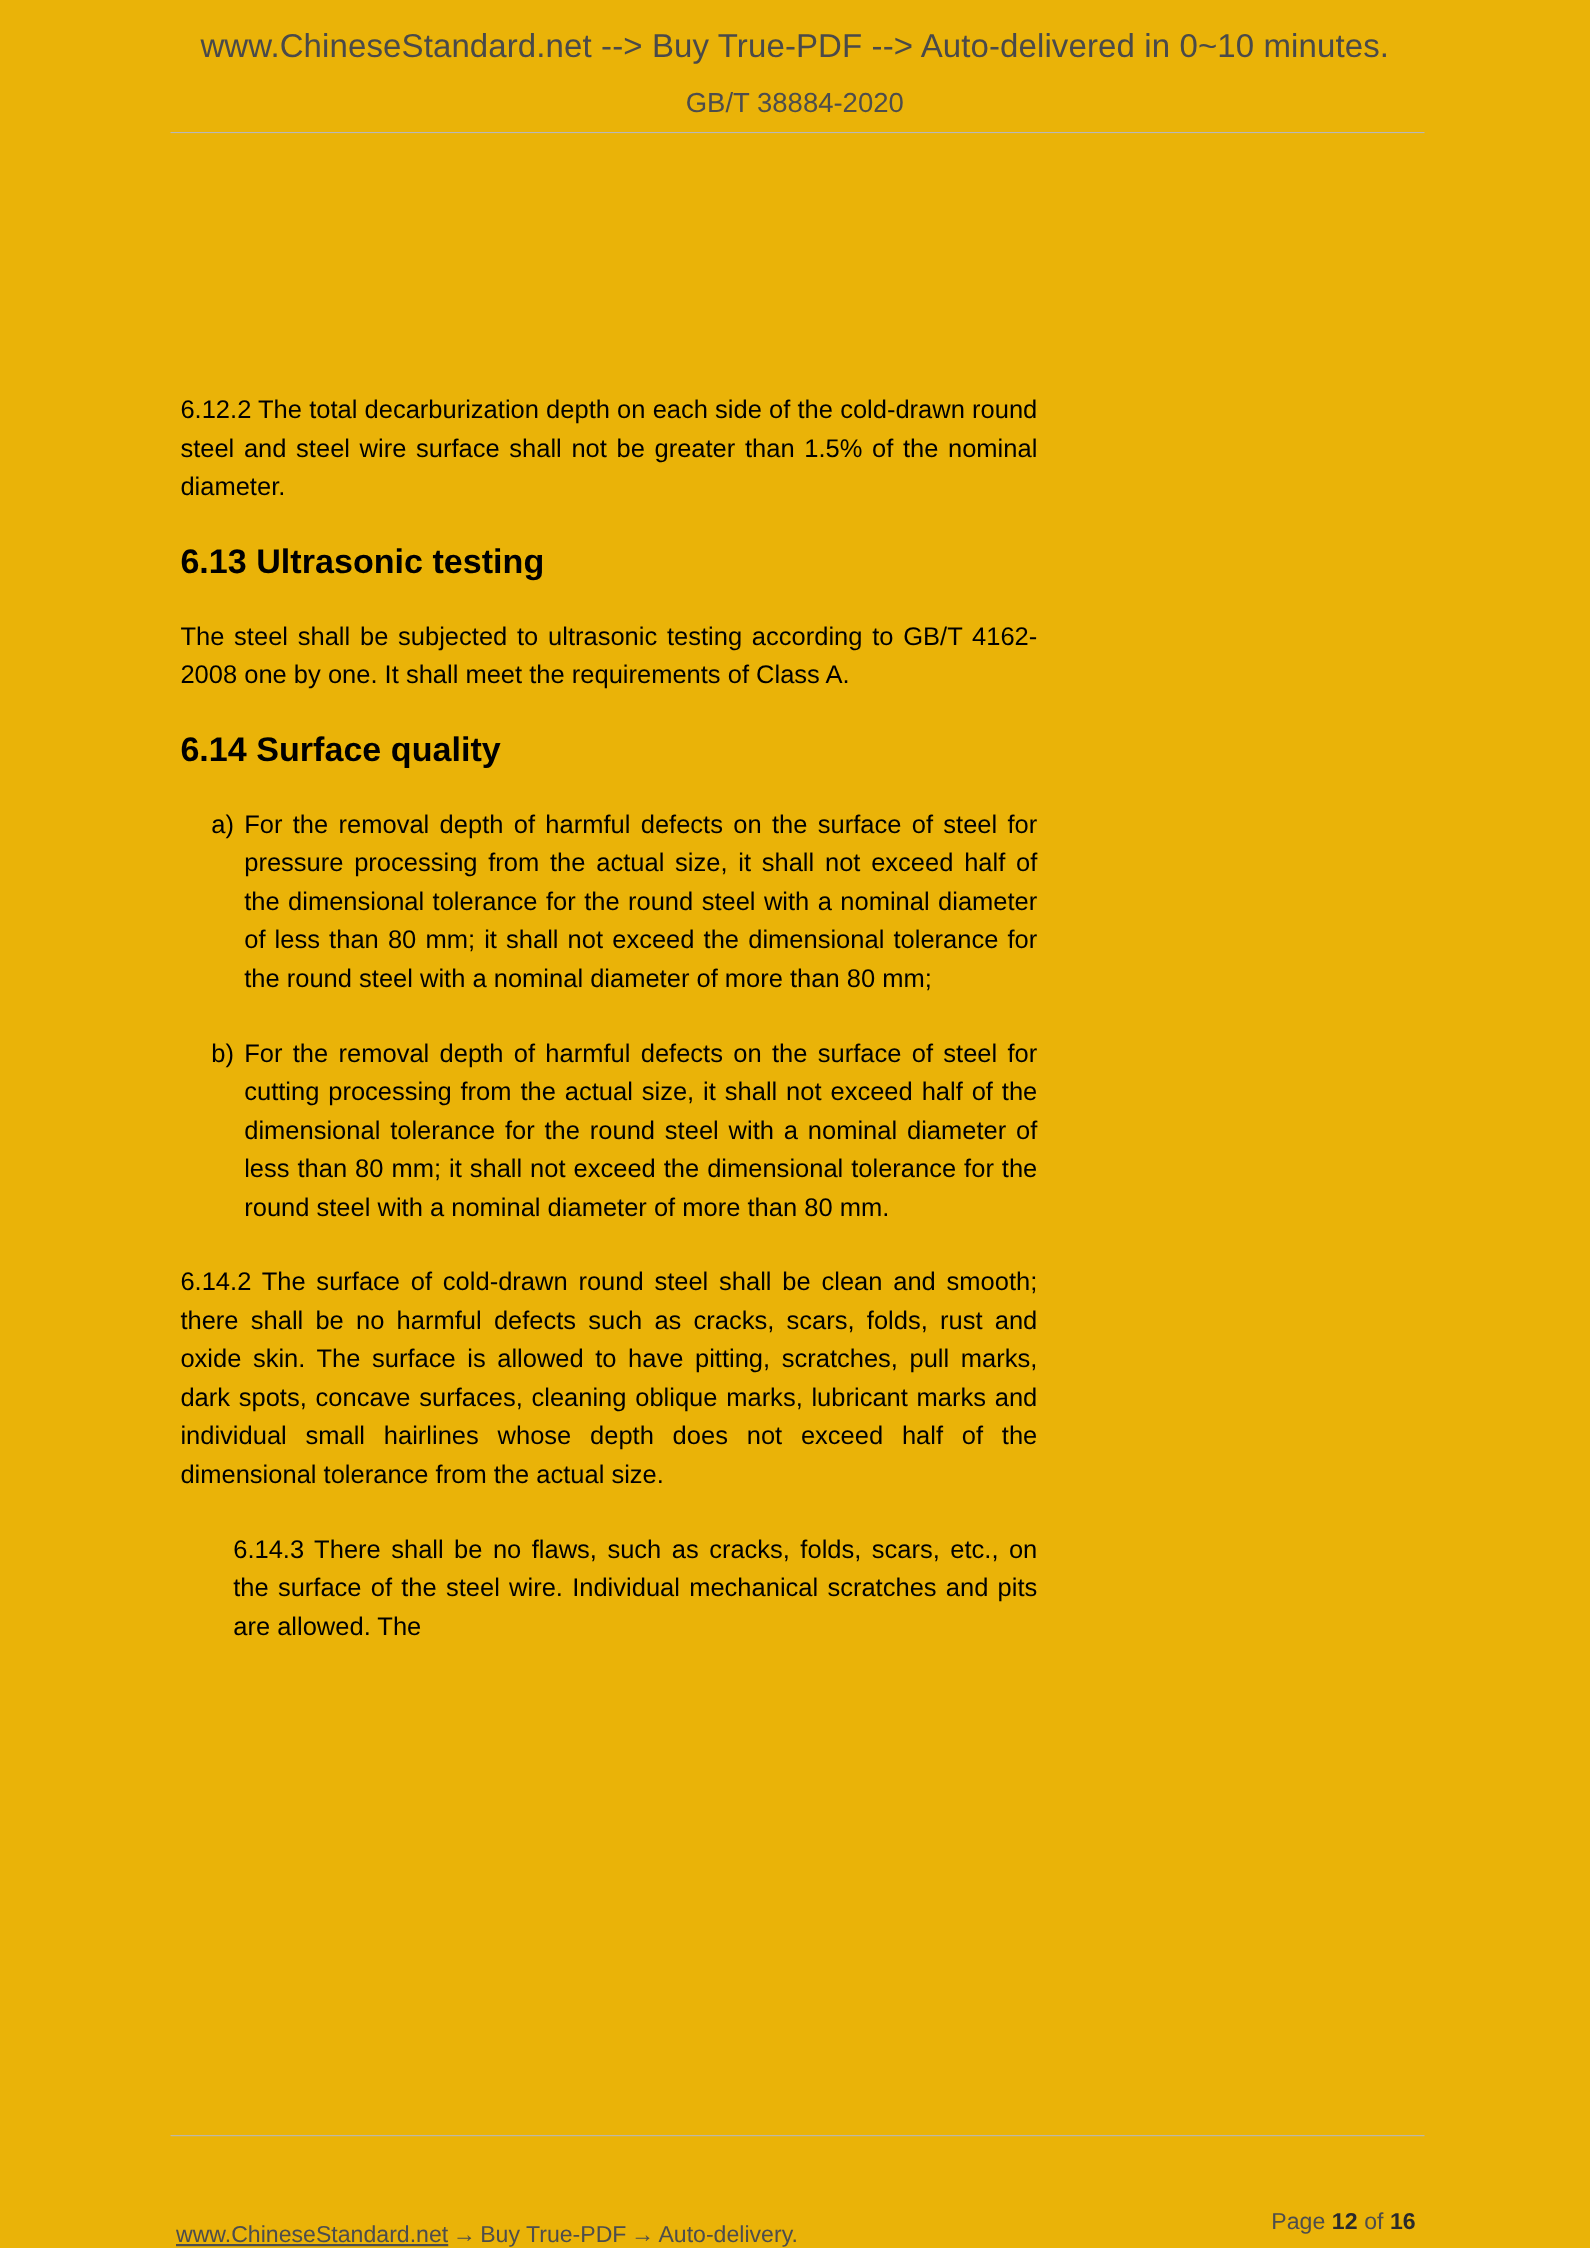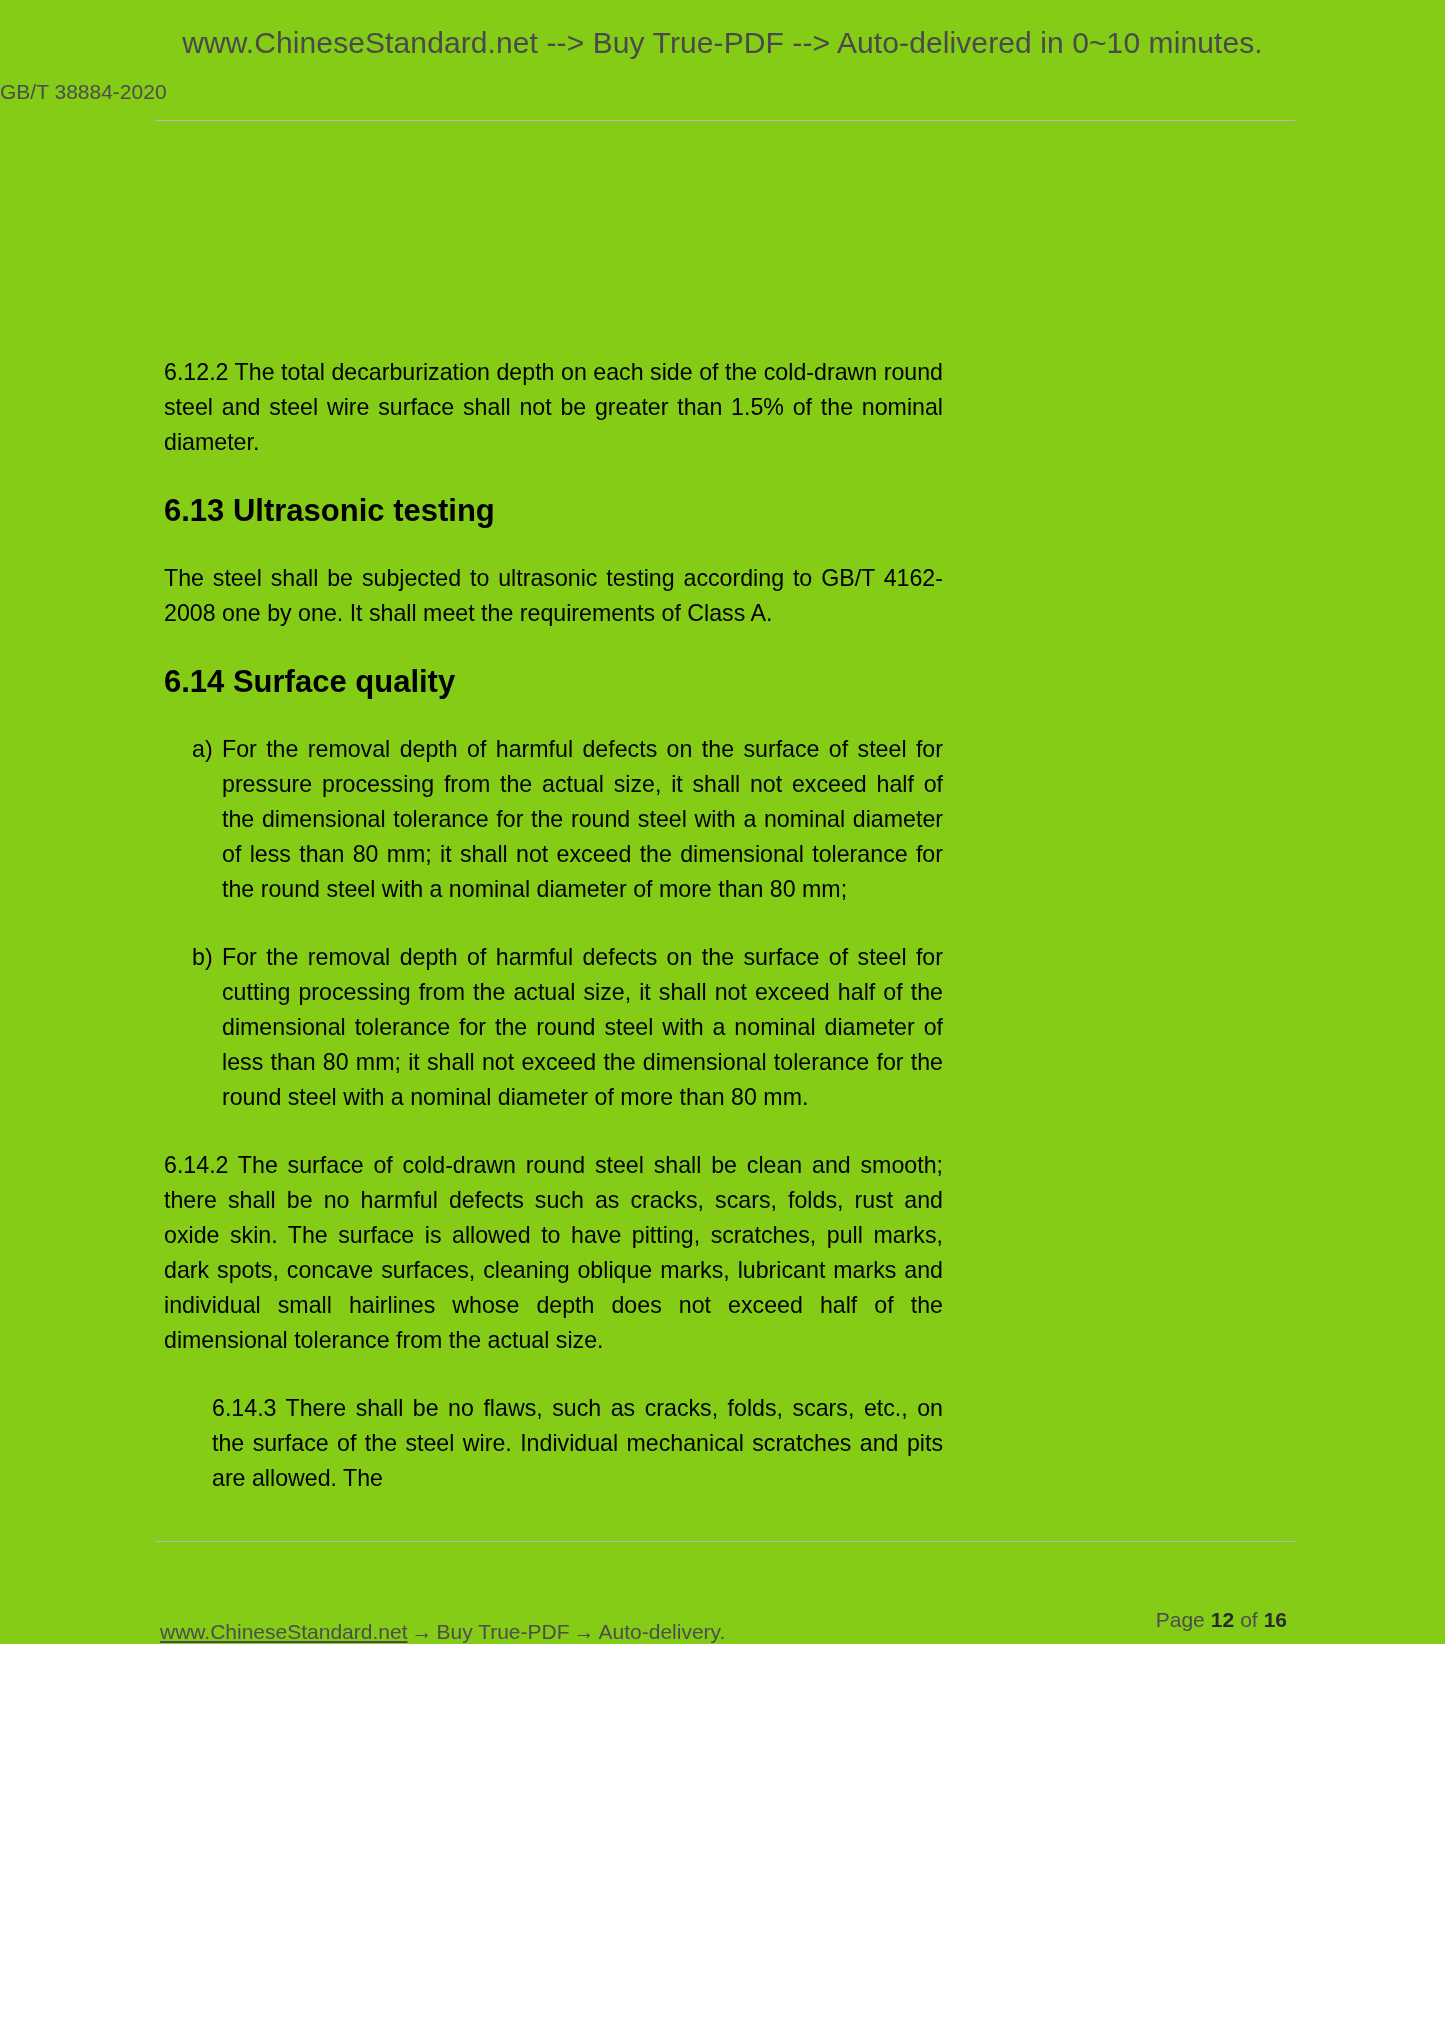--- a/index.html
+++ b/index.html
@@ -7,23 +7,23 @@
     padding: 0;
     background: #ffffff;
   }
   body {
     font-family: "Liberation Sans", sans-serif;
     color: #000000;
   }
   .page {
     position: relative;
     width: 1445px;
-    height: 1644px;
+    height: 2044px;
     margin: 0 auto;
-    background: #84cc16;
+    background: #eab308;
     box-sizing: border-box;
     overflow: hidden;
   }
 
   
   .promo-header {
     position: absolute;
     top: 26px;
     left: 0;
     width: 1445px;
@@ -31,21 +31,22 @@
     font-size: 30px;
     color: #4a4a4a;
     letter-spacing: 0.1px;
     white-space: nowrap;
   }
   .std-number {
     position: absolute;
     top: 80px;
     left: 0;
     width: 1445px;
-    font-size: 21px;
+    text-align: center;
+    font-size: 25px;
     color: #4d4d4d;
   }
   .header-rule {
     position: absolute;
     top: 120px;
     left: 155px;
     width: 1140px;
     height: 1px;
     background: #b8b8b8;
   }

